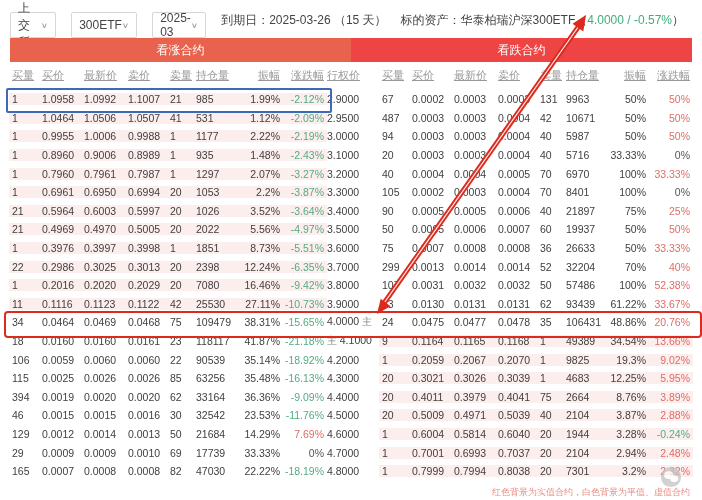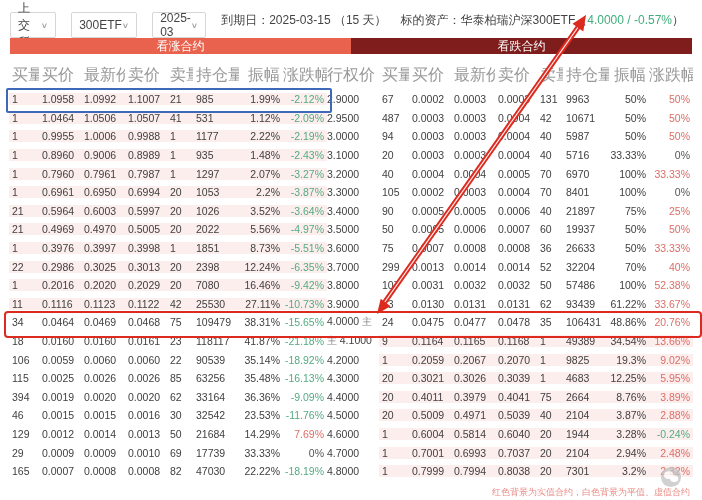--- a/index.html
+++ b/index.html
@@ -6,27 +6,27 @@
   body{width:702px;height:500px;position:relative;background:#fff;overflow:hidden;
        font-family:"Liberation Sans","DejaVu Sans",sans-serif;color:#404040;}
   
   .toolbar{position:absolute;top:12px;left:10px;right:4px;height:28px;display:flex;align-items:flex-start;font-size:12px;color:#444;}
   .select{display:flex;align-items:center;justify-content:space-between;width:80px;height:24px;
           border:1px solid #d6d6d6;border-radius:2px;background:#fff;padding:0 7px;margin-right:15px;cursor:pointer;}
   .select .chev{color:#9a9a9a;font-size:10px;transform:scaleY(.8);}
   .tb-text{margin-right:14px;white-space:nowrap;}
   .quote-green{color:#3fae7c;}
   
-  .bands{position:absolute;top:38px;left:10px;right:10px;height:16px;display:flex;}
+  .bands{position:absolute;top:38px;left:10px;right:10px;height:24px;display:flex;}
   .band{flex:1;display:flex;align-items:center;justify-content:center;color:#fff;font-size:12px;}
   .band.calls{background:#e8624e;}
-  .band.puts{background:#7f1d1d;}
+  .band.puts{background:#ef4444;}
   
   .grid{display:grid;grid-template-columns:30px 42px 44px 42px 26px 46px 44px 44px 52px 30px 42px 44px 42px 26px 46px 40px 44px;}
-  .thead{position:absolute;top:62px;left:9px;width:684px;height:26px;align-items:center;font-size:16px;color:#999;}
+  .thead{position:absolute;top:62px;left:9px;width:684px;height:26px;align-items:center;font-size:11px;color:#999;text-decoration:underline;}
   .rows{position:absolute;top:90px;left:9px;width:684px;}
   .row{height:18.6px;align-items:center;font-size:10.5px;}
   .cell{padding-left:3px;white-space:nowrap;overflow:hidden;}
   .r{text-align:right;padding-left:0;padding-right:3px;}
   .ctr{text-align:left;padding-left:0;}
   .itm{background:#fdeeee;}
   .neg{color:#54ab82;}
   .pos{color:#dd6e66;}
   .zero{color:#555;}
   .marker{color:#888;font-size:10px;}
@@ -49,21 +49,21 @@
     <span class="chev">∨</span>
   </div>
   <div class="select">
     <span>300ETF</span>
     <span class="chev">∨</span>
   </div>
   <div class="select">
     <span>2025-03</span>
     <span class="chev">∨</span>
   </div>
-  <span class="tb-text">到期日：2025-03-15 （15 天）</span>
+  <span class="tb-text">到期日：2025-03-26 （15 天）</span>
   <span class="tb-text"><span>标的资产：华泰柏瑞沪深300ETF（</span><span class="quote-green">4.0000 / -0.57%</span><span>）</span></span>
 </div>
 
 <div class="bands">
   <div class="band calls">看涨合约</div>
   <div class="band puts">看跌合约</div>
 </div>
 
 <div class="grid thead" id="thead">
     <div class="cell ">买量</div>

